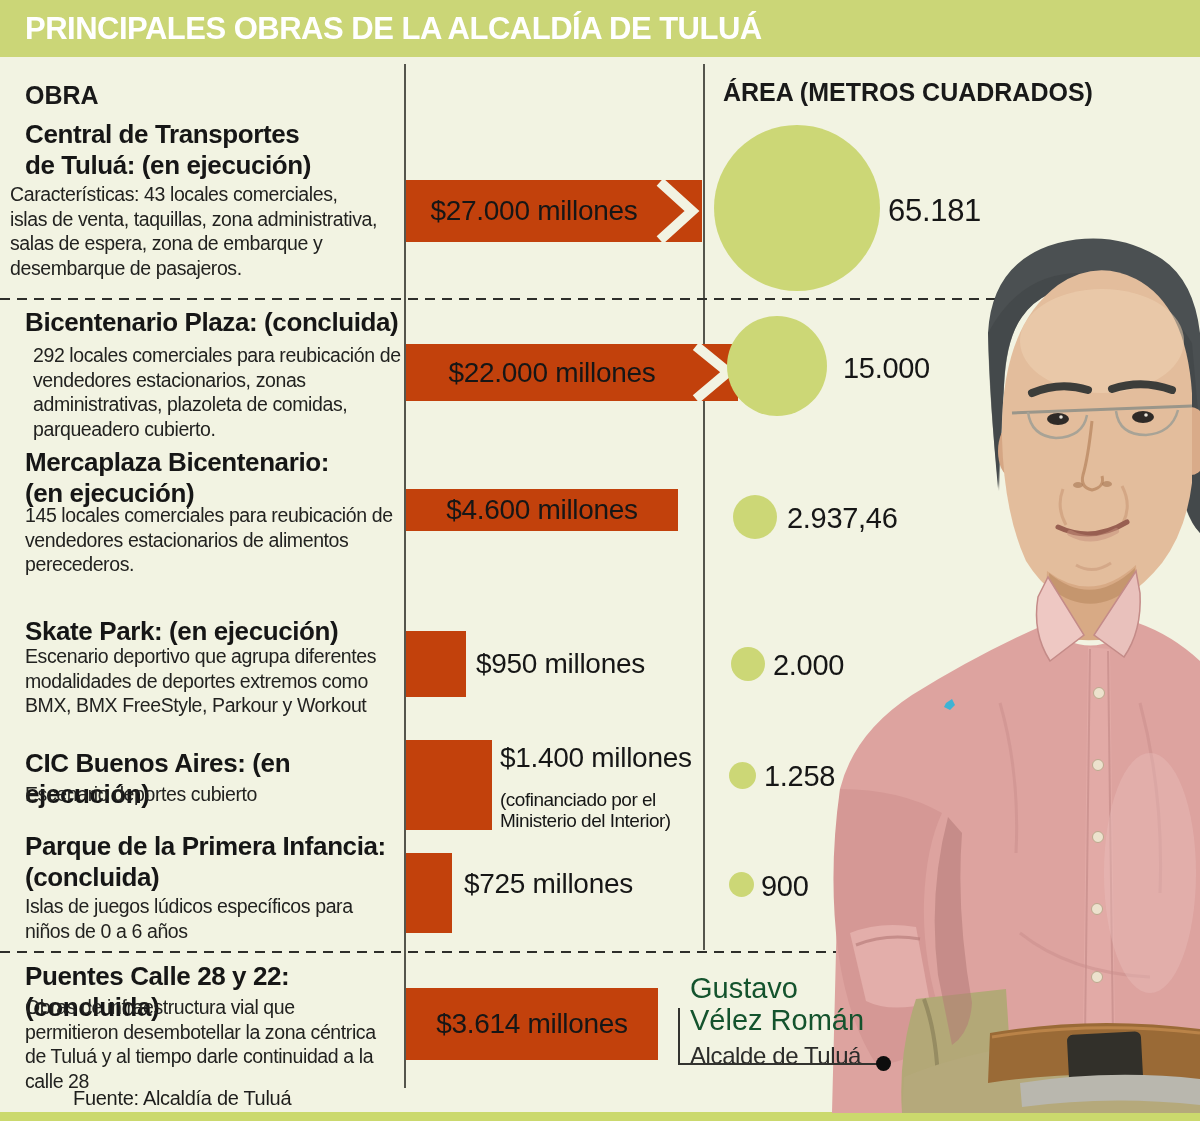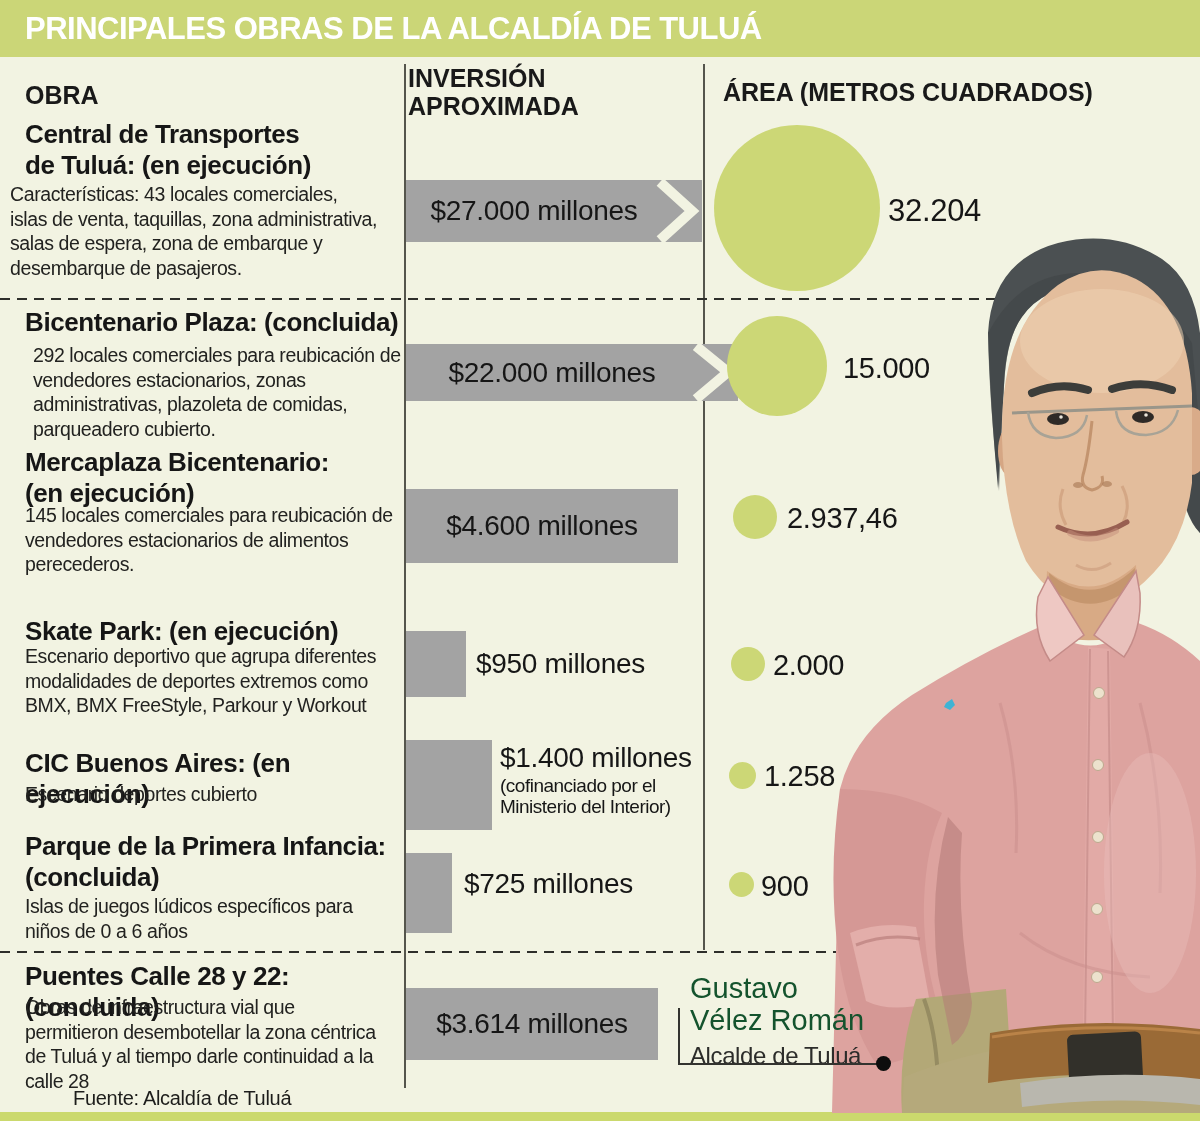--- a/index.html
+++ b/index.html
@@ -10,26 +10,26 @@
   .titlebar{left:0;top:0;width:1200px;height:57px;background:#cbd677;z-index:4;}
   .titlebar span{display:block;padding-left:25px;line-height:57px;font-size:31px;font-weight:bold;color:#ffffff;letter-spacing:-0.5px;}
   .colhead{font-size:25px;font-weight:bold;color:#191919;white-space:pre-line;line-height:1.1;z-index:2;}
   
   .vline{width:2px;background:#55554c;z-index:1;}
   .dash{height:2px;z-index:1;background:repeating-linear-gradient(90deg,#2e2e2a 0 10px,transparent 10px 17px);}
   
   .obra-title{font-size:26px;font-weight:bold;color:#161616;line-height:1.18;white-space:pre-line;width:378px;letter-spacing:-0.4px;z-index:2;}
   .obra-desc{font-size:19.5px;color:#222220;line-height:1.26;width:368px;letter-spacing:-0.4px;z-index:2;}
   
-  .bar{background:#a3a3a3;z-index:2;display:flex;align-items:center;justify-content:center;}
+  .bar{background:#c2410c;z-index:2;display:flex;align-items:center;justify-content:center;}
   .bar .amount{font-size:28px;color:#161616;letter-spacing:-0.3px;}
   .chevron{position:absolute;right:2px;top:0;height:100%;}
   .inv-out{z-index:2;color:#161616;}
   .inv-out .amount{font-size:28px;letter-spacing:-0.3px;display:block;}
-  .inv-note{font-size:19px;line-height:1.08;letter-spacing:-0.5px;white-space:pre-line;display:block;margin-top:2px;}
+  .inv-note{font-size:19px;line-height:1.08;letter-spacing:-0.5px;white-space:pre-line;display:block;margin-top:16px;}
   
   .area-circle{background:#ccd776;border-radius:50%;z-index:2;}
   .area-label{font-size:29px;color:#161616;letter-spacing:-0.3px;z-index:2;}
   
   .cap-name{font-size:29px;color:#14532d;line-height:1.12;z-index:7;white-space:pre-line;}
   .cap-role{font-size:24px;color:#2c2c2a;z-index:7;letter-spacing:-0.4px;}
   .leader{background:#33332f;z-index:7;}
   .leader-dot{width:15px;height:15px;border-radius:50%;background:#0d0d0d;z-index:7;}
   
   .source{font-size:20px;color:#1d1d1b;letter-spacing:-0.3px;z-index:2;}
@@ -40,57 +40,55 @@
 </head>
 <body>
 
 <div id="stage">
 
   <div class="abs titlebar">
     <span>PRINCIPALES OBRAS DE LA ALCALDÍA DE TULUÁ</span>
   </div>
 
   <div class="abs colhead" style="left:25px;top:82px;">OBRA</div>
-  <div class="abs colhead" style="left:408px;top:65px;">INVERSIÓN
-APROXIMADA</div>
   <div class="abs colhead" style="left:723px;top:79px;">ÁREA (METROS CUADRADOS)</div>
 
   <div class="abs vline" style="left:404px;top:64px;height:1024px;"></div>
   <div class="abs vline" style="left:703px;top:64px;height:886px;"></div>
 
   <div class="abs dash" style="left:0;top:298px;width:1008px;"></div>
   <div class="abs dash" style="left:0;top:951px;width:845px;"></div>
 
   <div class="abs obra-title" style="left:25px;top:119px;">Central de Transportes
 de Tuluá: (en ejecución)</div>
   <div class="abs obra-desc" style="left:10px;top:182px;">Características: 43 locales comerciales, islas de venta, taquillas, zona administrativa, salas de espera, zona de embarque y desembarque de pasajeros.</div>
   <div class="abs bar" style="left:406px;top:180px;width:296px;height:62px;">
     <span class="amount" style="margin-right:40px;">$27.000 millones</span>
     <svg class="chevron" width="46" height="62" viewBox="0 0 46 62">
       <polyline points="6,2 38,31 6,60" fill="none" stroke="#f2f3e2" stroke-width="10"></polyline>
     </svg>
   </div>
   <div class="abs area-circle" style="left:714px;top:125px;width:166px;height:166px;"></div>
-  <div class="abs area-label" style="left:888px;top:193px;font-size:31px;">32.204</div>
+  <div class="abs area-label" style="left:888px;top:193px;font-size:31px;">65.181</div>
 
   <div class="abs obra-title" style="left:25px;top:307px;">Bicentenario Plaza: (concluida)</div>
   <div class="abs obra-desc" style="left:33px;top:343px;">292 locales comerciales para reubicación de vendedores estacionarios, zonas administrativas, plazoleta de comidas, parqueadero cubierto.</div>
   <div class="abs bar" style="left:406px;top:344px;width:332px;height:57px;">
     <span class="amount" style="margin-right:40px;">$22.000 millones</span>
     <svg class="chevron" width="46" height="57" viewBox="0 0 46 57">
       <polyline points="6,2 38,28 6,55" fill="none" stroke="#f2f3e2" stroke-width="10"></polyline>
     </svg>
   </div>
   <div class="abs area-circle" style="left:727px;top:316px;width:100px;height:100px;"></div>
   <div class="abs area-label" style="left:843px;top:352px;">15.000</div>
 
   <div class="abs obra-title" style="left:25px;top:447px;">Mercaplaza Bicentenario:
 (en ejecución)</div>
   <div class="abs obra-desc" style="left:25px;top:503px;">145 locales comerciales para reubicación de vendedores estacionarios de alimentos perecederos.</div>
-  <div class="abs bar" style="left:406px;top:489px;width:272px;height:74px;">
+  <div class="abs bar" style="left:406px;top:489px;width:272px;height:42px;">
     <span class="amount">$4.600 millones</span>
   </div>
   <div class="abs area-circle" style="left:733px;top:495px;width:44px;height:44px;"></div>
   <div class="abs area-label" style="left:787px;top:502px;">2.937,46</div>
 
   <div class="abs obra-title" style="left:25px;top:616px;">Skate Park: (en ejecución)</div>
   <div class="abs obra-desc" style="left:25px;top:644px;">Escenario deportivo que agrupa diferentes modalidades de deportes extremos como BMX, BMX FreeStyle, Parkour y Workout</div>
   <div class="abs bar" style="left:406px;top:631px;width:60px;height:66px;"></div>
   <div class="abs inv-out" style="left:476px;top:648px;">
     <span class="amount">$950 millones</span>

